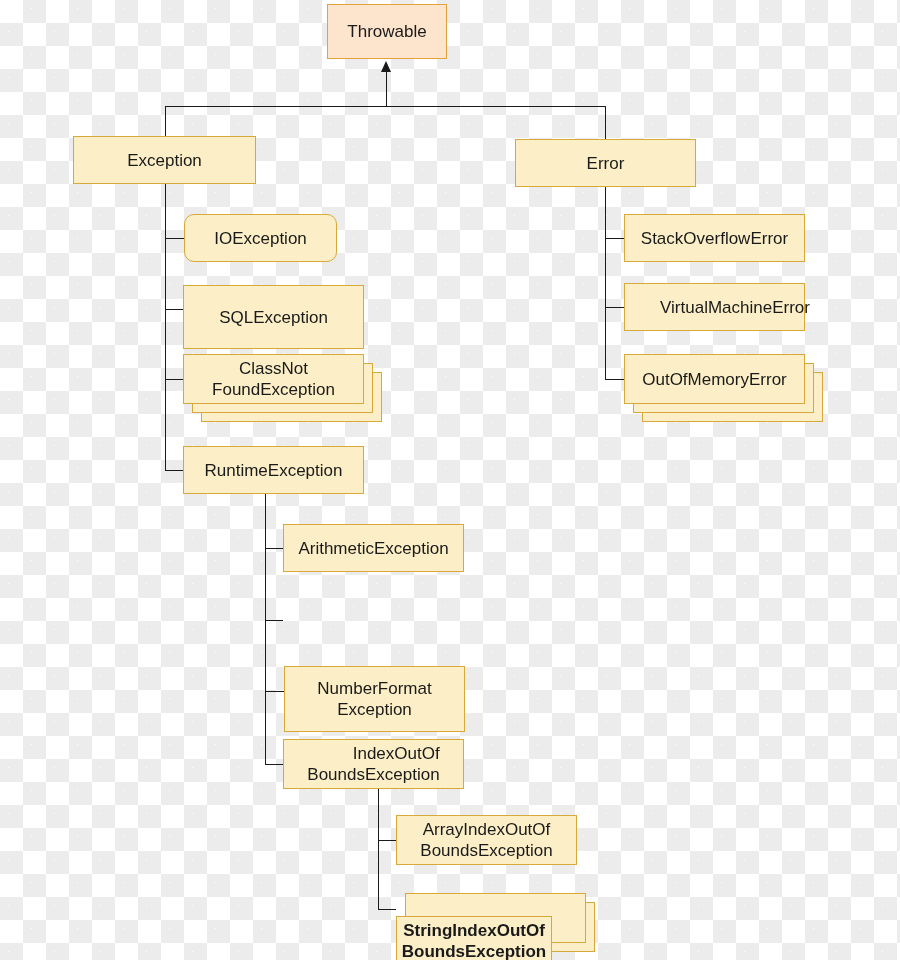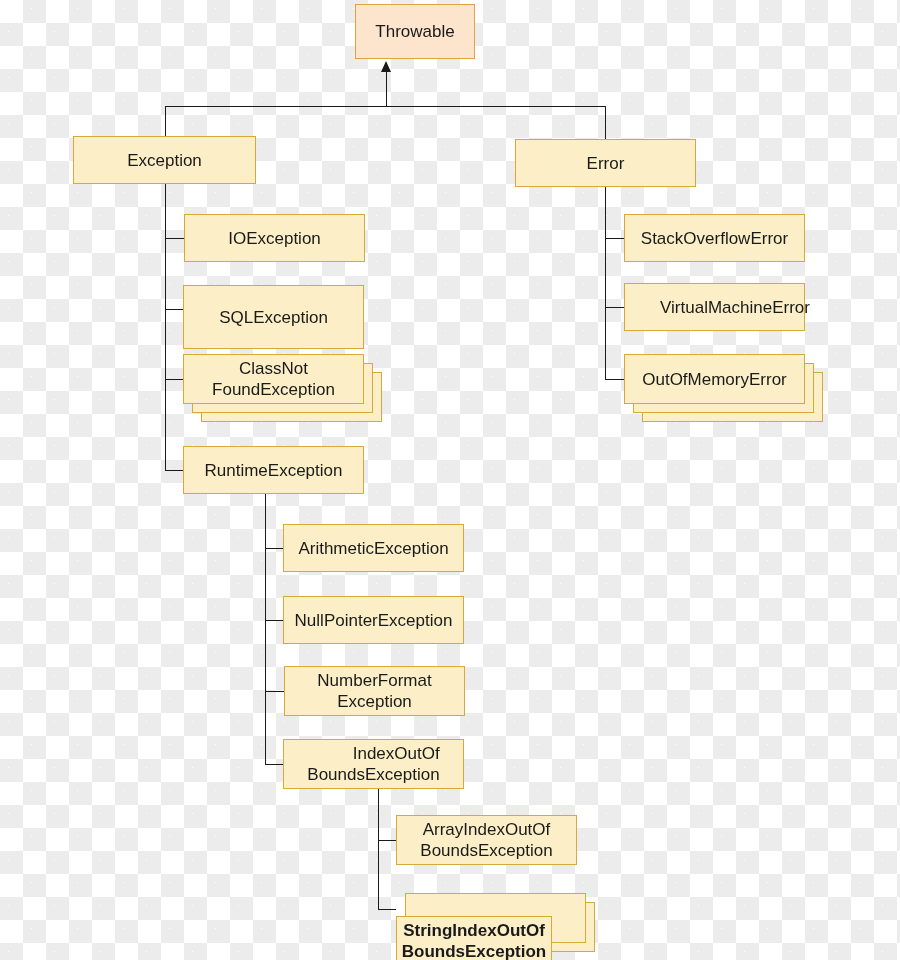--- a/index.html
+++ b/index.html
@@ -87,38 +87,37 @@
     <div class="edge h" style="left: 605px; top: 379px; width: 19px;"></div>
     <div class="edge v" style="left: 265px; top: 494px; height: 270px;"></div>
     <div class="edge h" style="left: 265px; top: 548px; width: 18px;"></div>
     <div class="edge h" style="left: 265px; top: 620px; width: 18px;"></div>
     <div class="edge h" style="left: 265px; top: 691px; width: 19px;"></div>
     <div class="edge h" style="left: 265px; top: 764px; width: 18px;"></div>
     <div class="edge v" style="left: 378px; top: 789px; height: 120px;"></div>
     <div class="edge h" style="left: 378px; top: 840px; width: 18px;"></div>
     <div class="edge h" style="left: 378px; top: 909px; width: 18px;"></div>
     <div class="arrowhead" style="left: 381px; top: 61px;"></div>
-    <div class="node root" style="left: 327px; top: 4px; width: 120px; height: 55px; margin-left: 28px;">Throwable</div>
+    <div class="node root" style="left: 327px; top: 4px; width: 120px; height: 55px;">Throwable</div>
     <div class="node" style="left: 73px; top: 136px; width: 183px; height: 48px;">Exception</div>
     <div class="node" style="left: 515px; top: 139px; width: 181px; height: 48px;">Error</div>
-    <div class="node" style="left: 184px; top: 214px; width: 181px; height: 48px;">IOException</div>
+    <div class="node" style="left: 184px; top: 214px; width: 153px; height: 48px; border-radius: 10px;">IOException</div>
     <div class="node" style="left: 183px; top: 285px; width: 181px; height: 64px;">SQLException</div>
     <div class="stack-copy" style="left: 201px; top: 372px; width: 181px; height: 50px; z-index: 2;"></div>
     <div class="stack-copy" style="left: 192px; top: 363px; width: 181px; height: 50px; z-index: 3;"></div>
     <div class="node" style="left: 183px; top: 354px; width: 181px; height: 50px;">ClassNot
 FoundException</div>
     <div class="node" style="left: 183px; top: 446px; width: 181px; height: 48px;">RuntimeException</div>
     <div class="node" style="left: 624px; top: 214px; width: 181px; height: 48px;">StackOverflowError</div>
     <div class="node" style="left: 624px; top: 283px; width: 181px; height: 48px; padding-left: 41px;">VirtualMachineError</div>
     <div class="stack-copy" style="left: 642px; top: 372px; width: 181px; height: 50px; z-index: 2;"></div>
     <div class="stack-copy" style="left: 633px; top: 363px; width: 181px; height: 50px; z-index: 3;"></div>
     <div class="node" style="left: 624px; top: 354px; width: 181px; height: 50px;">OutOfMemoryError</div>
     <div class="node" style="left: 283px; top: 524px; width: 181px; height: 48px;">ArithmeticException</div>
-    <div class="node" style="left: 283px; top: 596px; width: 181px; height: 48px;">NullPointerException</div>
-    <div class="node" style="left: 284px; top: 666px; width: 181px; height: 50px;">NumberFormat
+    <div class="node" style="left: 284px; top: 666px; width: 181px; height: 66px;">NumberFormat
 Exception</div>
     <div class="node" style="left: 283px; top: 739px; width: 181px; height: 50px; text-align: right;">IndexOutOf
 BoundsException</div>
     <div class="node" style="left: 396px; top: 815px; width: 181px; height: 50px;">ArrayIndexOutOf
 BoundsException</div>
     <div class="stack-copy" style="left: 414px; top: 902px; width: 181px; height: 50px; z-index: 2;"></div>
     <div class="stack-copy" style="left: 405px; top: 893px; width: 181px; height: 50px; z-index: 3;"></div>
     <div class="node" style="left: 396px; top: 916px; width: 156px; height: 50px; font-weight: bold;">StringIndexOutOf
 BoundsException</div>
   </div>

